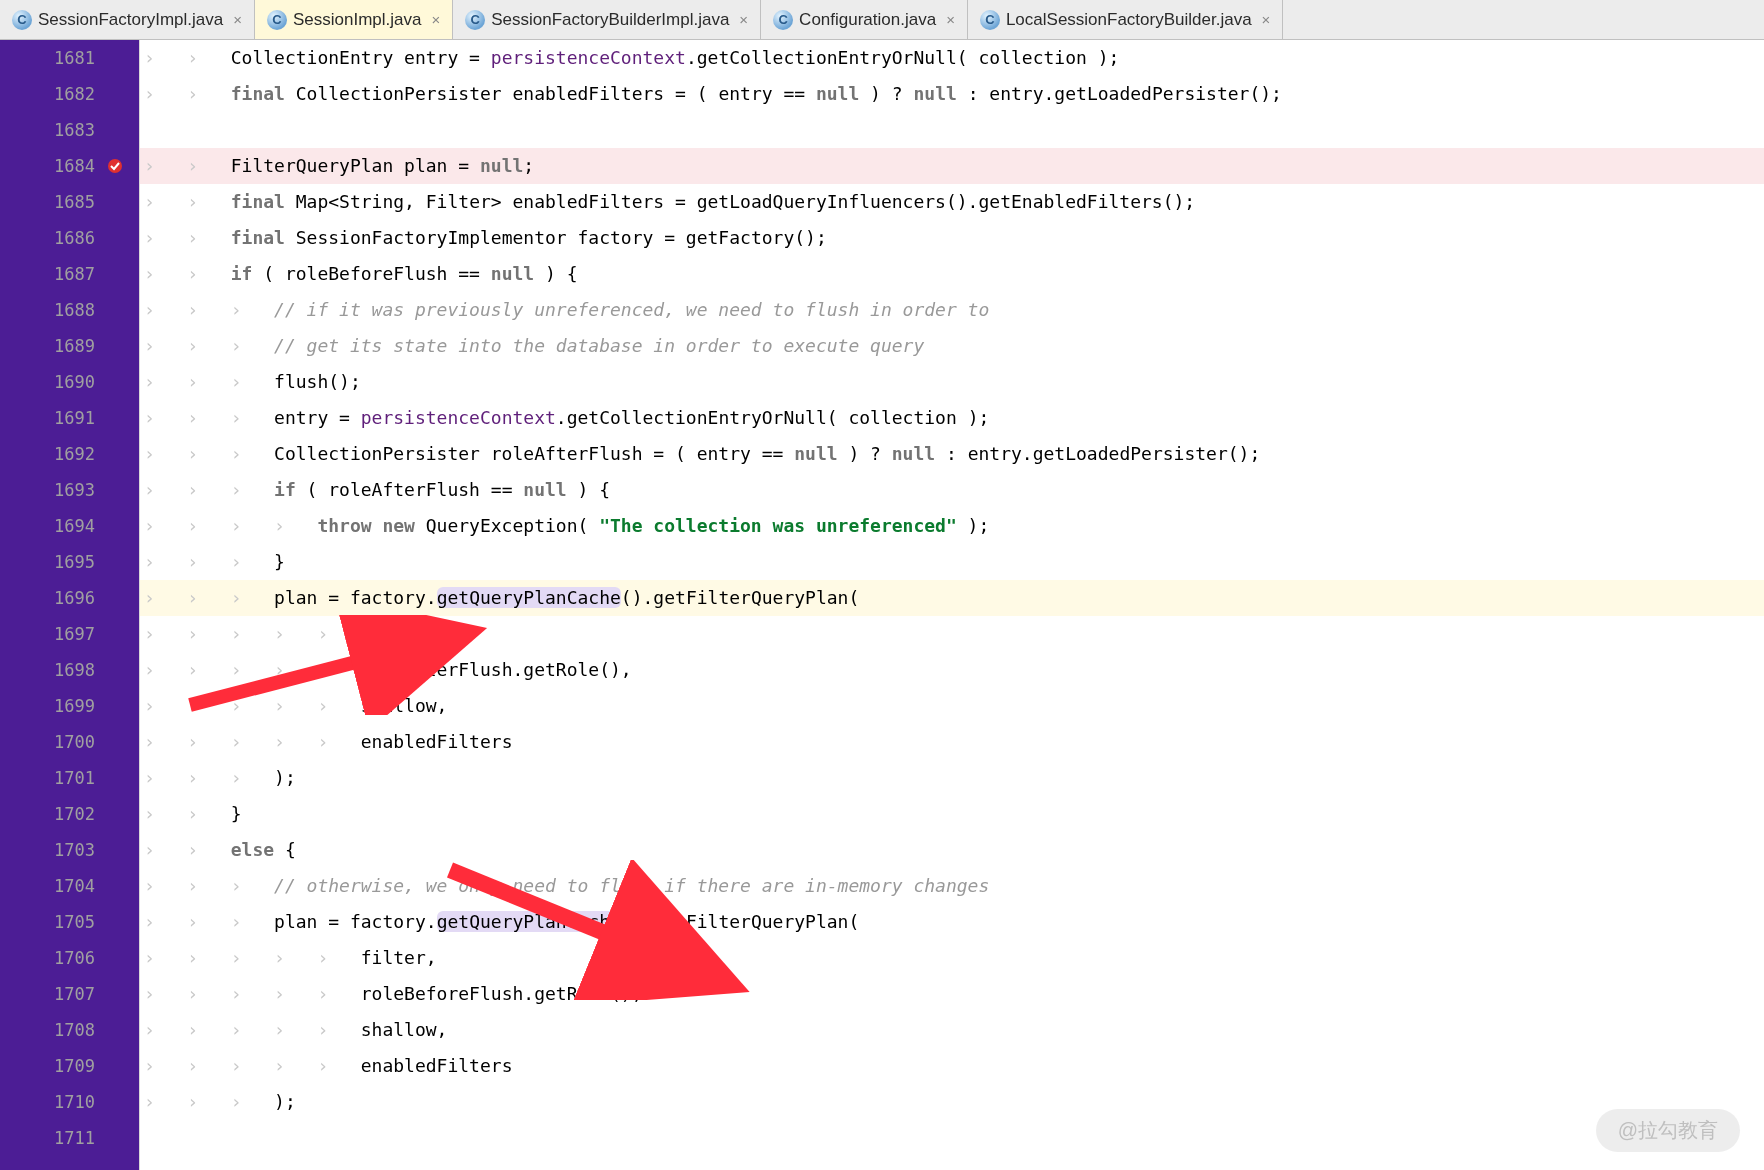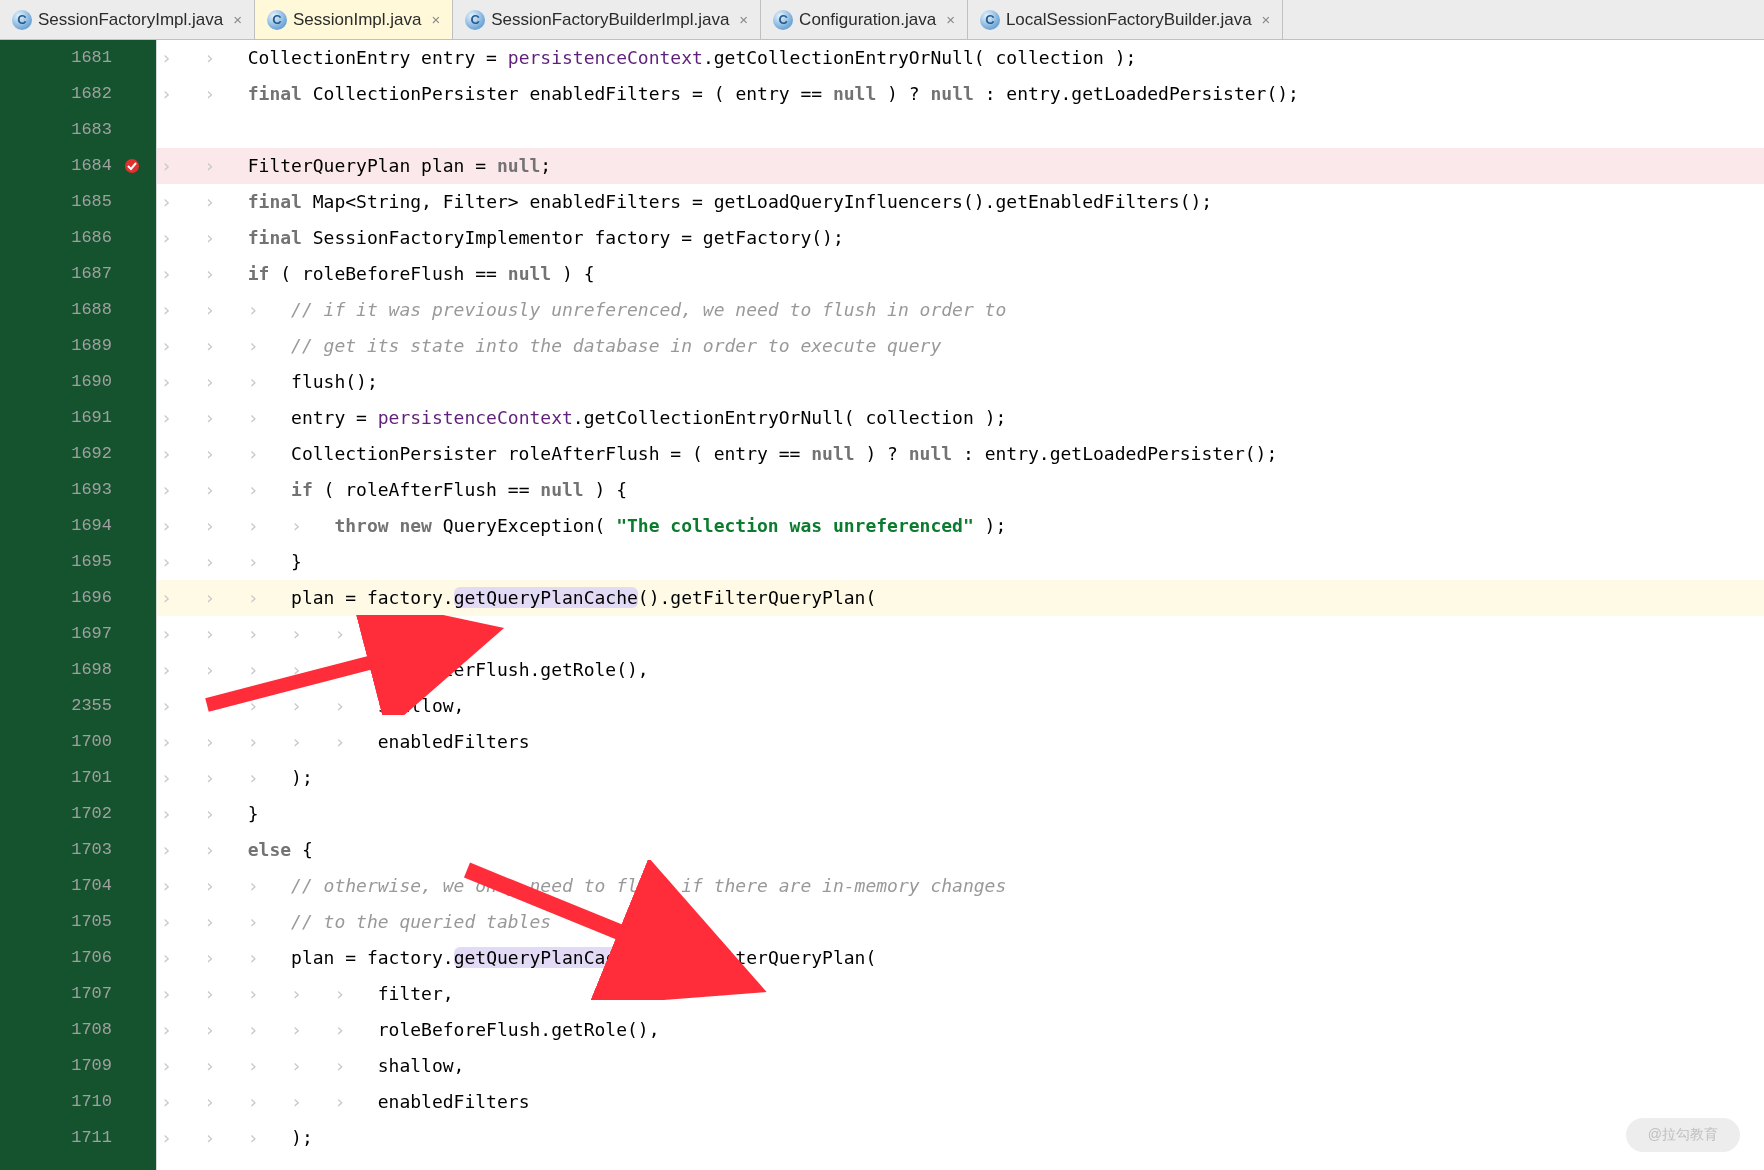--- a/index.html
+++ b/index.html
@@ -44,28 +44,27 @@
   font-weight: bold; font-size: 13px; color: #285a8a;
   font-family: Arial, sans-serif;
 }
 .tab .close-x { color: #888; font-size: 15px; margin-left: 4px; }
 
 .editor-area {
   display: flex;
   height: calc(100% - 40px);
 }
 .gutter {
-  width: 157px;
-  background: #14532d;
+  width: 140px;
+  background: #4c1d95;
   border-right: 1px solid #d8d8d8;
   font-size: 17px;
   color: #a0a0a0;
   text-align: right;
   user-select: none;
-  font-family: Liberation Mono, monospace;
 }
 .gutter-row {
   height: 36px;
   line-height: 36px;
   padding-right: 44px;
   position: relative;
 }
 .bp-icon {
   position: absolute;
   right: 16px;
@@ -103,21 +102,21 @@
 
 .watermark {
   position: absolute;
   right: 24px;
   bottom: 18px;
   background: rgba(230,230,230,0.7);
   color: #bfbfbf;
   padding: 8px 22px;
   border-radius: 28px;
   font-family: -apple-system, sans-serif;
-  font-size: 14px;
+  font-size: 20px;
 }
 
 .chev { color: #c9c9c9; }
 </style>
 </head>
 <body>
 
 <div class="tab-bar">
   <div class="tab">
     <span class="cicon">C</span>
@@ -164,21 +163,21 @@
     <div class="gutter-row">1689</div>
     <div class="gutter-row">1690</div>
     <div class="gutter-row">1691</div>
     <div class="gutter-row">1692</div>
     <div class="gutter-row">1693</div>
     <div class="gutter-row">1694</div>
     <div class="gutter-row">1695</div>
     <div class="gutter-row">1696</div>
     <div class="gutter-row">1697</div>
     <div class="gutter-row">1698</div>
-    <div class="gutter-row">2355</div>
+    <div class="gutter-row">1699</div>
     <div class="gutter-row">1700</div>
     <div class="gutter-row">1701</div>
     <div class="gutter-row">1702</div>
     <div class="gutter-row">1703</div>
     <div class="gutter-row">1704</div>
     <div class="gutter-row">1705</div>
     <div class="gutter-row">1706</div>
     <div class="gutter-row">1707</div>
     <div class="gutter-row">1708</div>
     <div class="gutter-row">1709</div>
@@ -204,21 +203,20 @@
     <div class="code-line"><span class="chev">›   ›   ›   </span><span>}</span></div>
     <div class="code-line hl-yellow"><span class="chev">›   ›   ›   </span><span class="id-u">plan</span><span> = factory.</span><span class="hl-method">getQueryPlanCache</span><span>().getFilterQueryPlan(</span></div>
     <div class="code-line"><span class="chev">›   ›   ›   ›   ›   </span><span>filter,</span></div>
     <div class="code-line"><span class="chev">›   ›   ›   ›   ›   </span><span>roleAfterFlush.getRole(),</span></div>
     <div class="code-line"><span class="chev">›   ›   ›   ›   ›   </span><span>shallow,</span></div>
     <div class="code-line"><span class="chev">›   ›   ›   ›   ›   </span><span>enabledFilters</span></div>
     <div class="code-line"><span class="chev">›   ›   ›   </span><span>);</span></div>
     <div class="code-line"><span class="chev">›   ›   </span><span>}</span></div>
     <div class="code-line"><span class="chev">›   ›   </span><span class="kw">else </span><span>{</span></div>
     <div class="code-line"><span class="chev">›   ›   ›   </span><span class="cmt">// otherwise, we only need to flush if there are in-memory changes</span></div>
-    <div class="code-line"><span class="chev">›   ›   ›   </span><span class="cmt">// to the queried tables</span></div>
     <div class="code-line"><span class="chev">›   ›   ›   </span><span class="id-u">plan</span><span> = factory.</span><span class="hl-method">getQueryPlanCache</span><span>().getFilterQueryPlan(</span></div>
     <div class="code-line"><span class="chev">›   ›   ›   ›   ›   </span><span>filter,</span></div>
     <div class="code-line"><span class="chev">›   ›   ›   ›   ›   </span><span>roleBeforeFlush.getRole(),</span></div>
     <div class="code-line"><span class="chev">›   ›   ›   ›   ›   </span><span>shallow,</span></div>
     <div class="code-line"><span class="chev">›   ›   ›   ›   ›   </span><span>enabledFilters</span></div>
     <div class="code-line"><span class="chev">›   ›   ›   </span><span>);</span></div>
 
     <svg class="arrow" style="left:40px; top:575px;" width="310" height="100" viewBox="0 0 310 100">
       <defs>
           <marker id="ah1" markerWidth="10" markerHeight="10" refX="8" refY="5" orient="auto">

